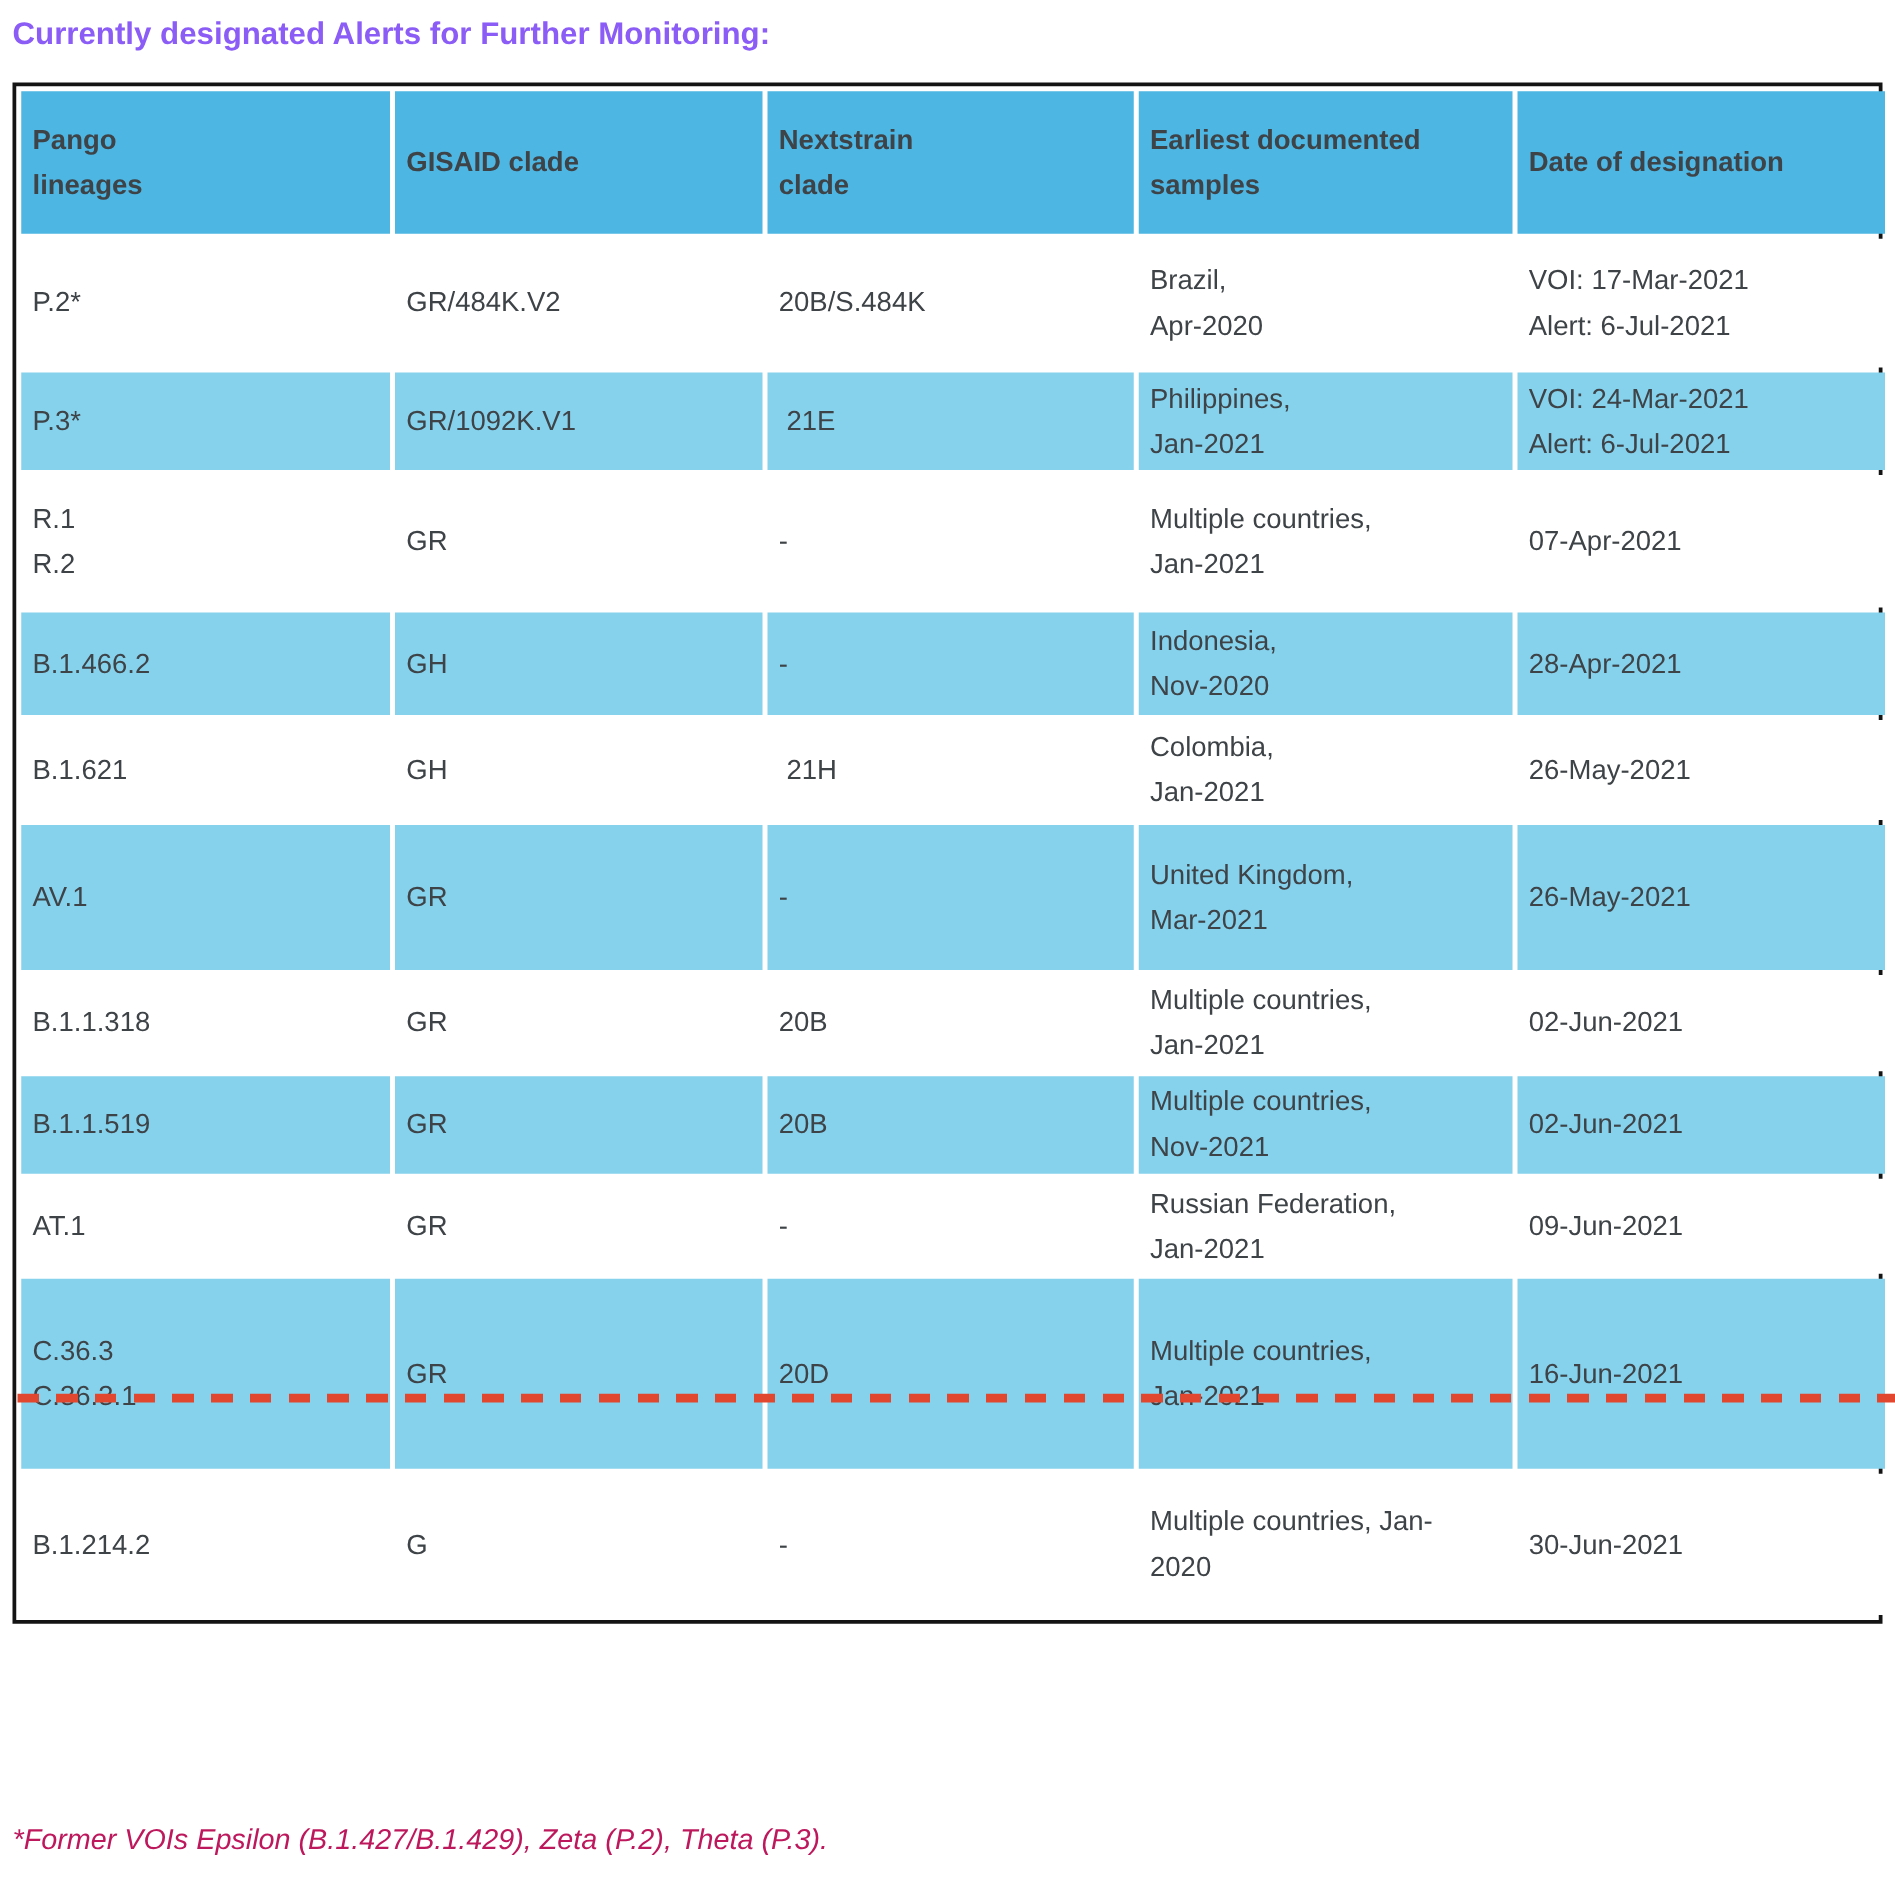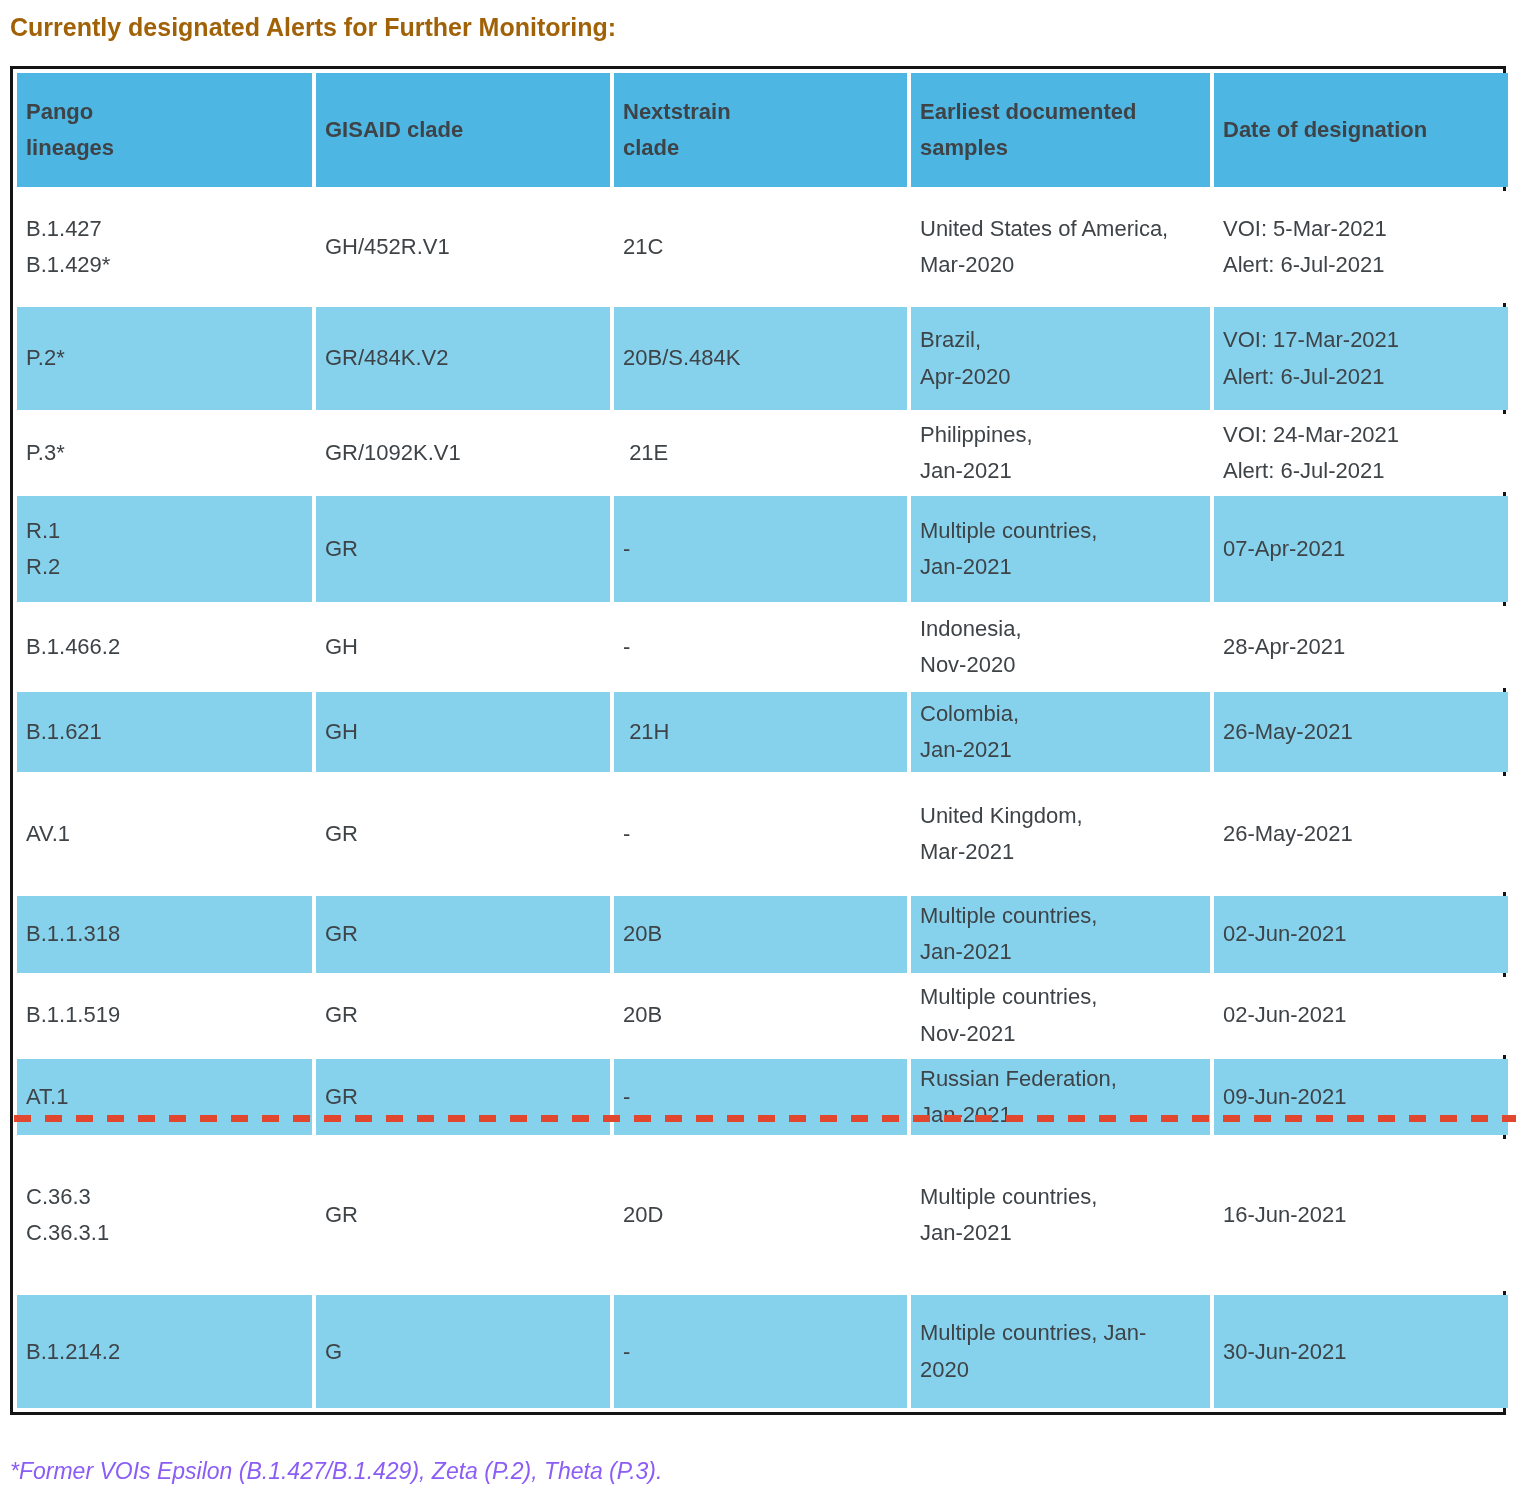--- a/index.html
+++ b/index.html
@@ -14,21 +14,21 @@
     width: 1516px;
     height: 1510px;
     background: #ffffff;
     overflow: hidden;
   }
   .title {
     margin: 0;
     padding: 12px 0 0 10px;
     font-size: 25px;
     font-weight: bold;
-    color: #a16207;
+    color: #8b5cf6;
     line-height: 1.2;
   }
   .table-wrap {
     position: absolute;
     left: 10px;
     top: 66px;
     width: 1496px;
     border: 3px solid #141414;
     box-sizing: border-box;
     background: #ffffff;
@@ -66,21 +66,21 @@
       rgba(0,0,0,0) 17px, rgba(0,0,0,0) 31px);
     z-index: 5;
   }
   .footnote {
     position: absolute;
     left: 10px;
     top: 1458px;
     margin: 0;
     font-size: 23px;
     font-style: italic;
-    color: #8b5cf6;
+    color: #be185d;
   }
 </style>
 </head>
 <body>
 
 <div class="page">
 
   <h1 class="title">Currently designated Alerts for Further Monitoring:</h1>
 
   <div class="table-wrap">
@@ -98,30 +98,20 @@
 lineages</th>
           <th>GISAID clade</th>
           <th>Nextstrain
 clade</th>
           <th>Earliest documented
 samples</th>
           <th>Date of designation</th>
         </tr>
       </thead>
       <tbody>
-        <tr style="height:112px">
-          <td>B.1.427
-B.1.429*</td>
-          <td>GH/452R.V1</td>
-          <td>21C</td>
-          <td>United States of America,
-Mar-2020</td>
-          <td>VOI: 5-Mar-2021
-Alert: 6-Jul-2021</td>
-        </tr>
         <tr style="height:103px">
           <td>P.2*</td>
           <td>GR/484K.V2</td>
           <td>20B/S.484K</td>
           <td>Brazil,
 Apr-2020</td>
           <td>VOI: 17-Mar-2021
 Alert: 6-Jul-2021</td>
         </tr>
         <tr style="height:78px">

